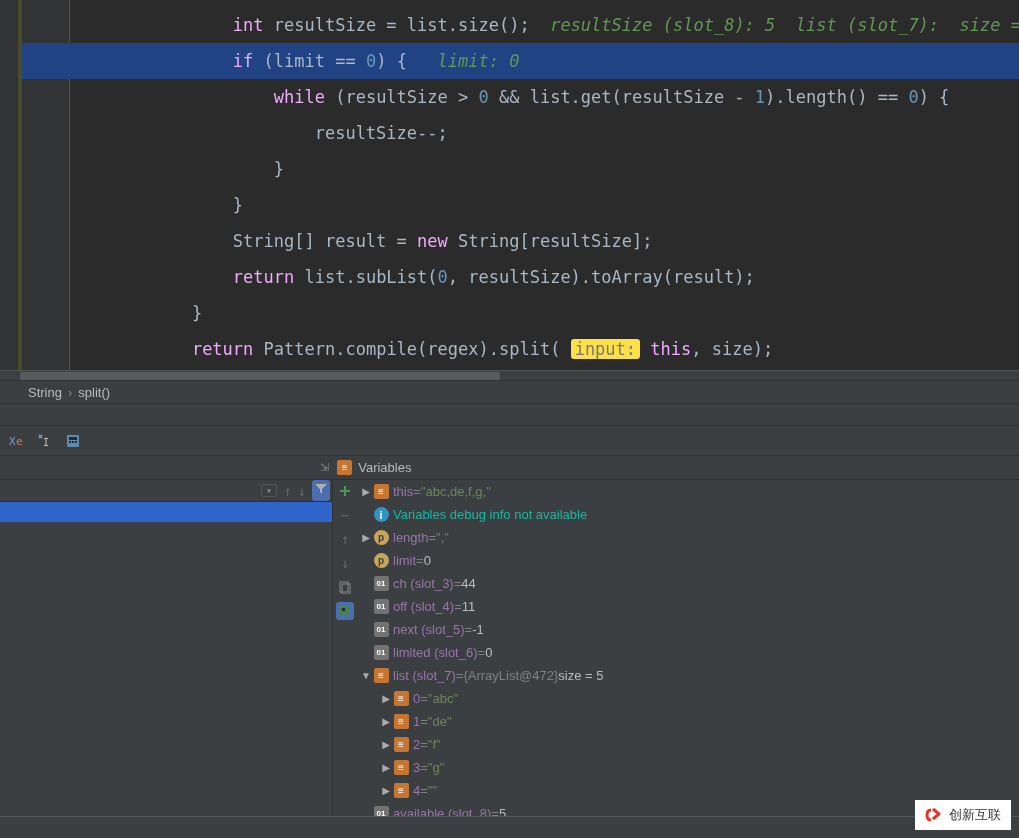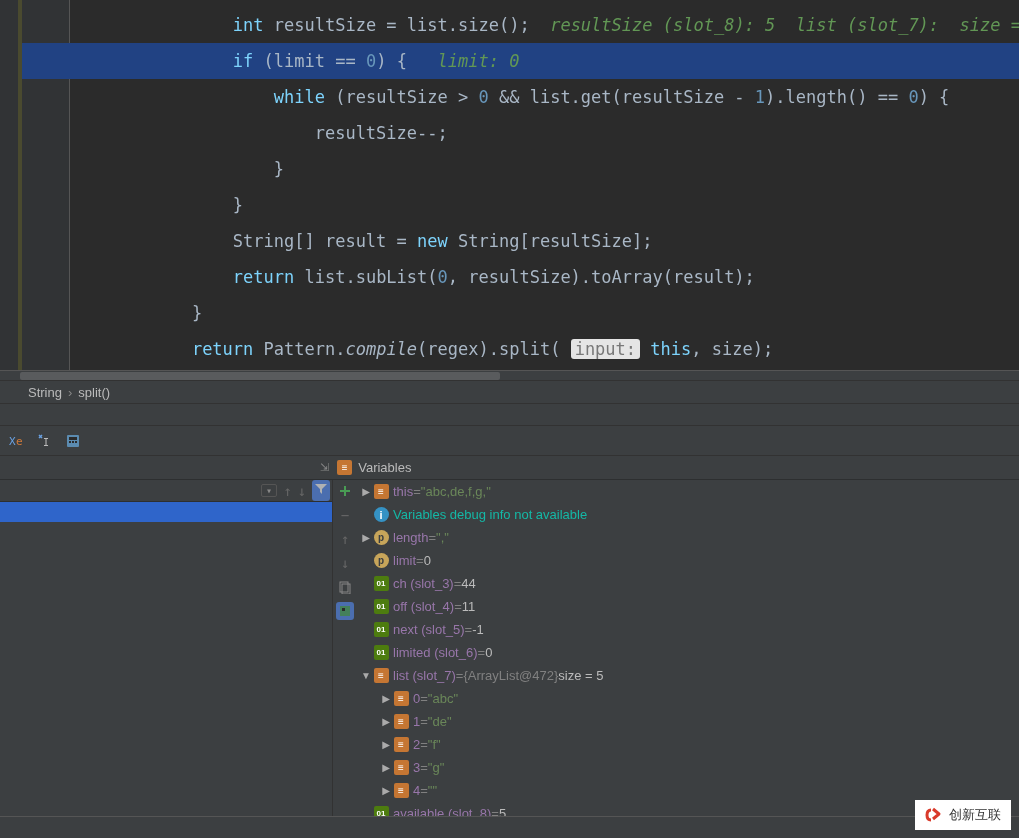--- a/index.html
+++ b/index.html
@@ -42,24 +42,24 @@
   line-height: 36px;
   padding-left: 40px;
   white-space: pre;
   font-size: 17px;
 }
 .hl-line {
   background: #214283;
   margin-left: -48px;
   padding-left: 88px;
 }
-.kw { color: #7dd3fc; }
+.kw { color: #f0abfc; }
 .num { color: #6897bb; }
-.inlay { color: #787878; background: #e5e5e5; padding: 0 4px; border-radius: 3px; font-style: normal; }
-.italic-m { font-style: italic; }
+.inlay { color: #787878; background: #fde047; padding: 0 4px; border-radius: 3px; font-style: normal; }
+.italic-m { }
 .running-hint { color: #629755; font-style: italic; }
 
 .hscroll {
   height: 10px;
   background: #3c3f41;
   border-top: 1px solid #555;
 }
 .hscroll-thumb {
   height: 8px;
   width: 480px;
@@ -209,21 +209,21 @@
   display: inline-flex; align-items: center; justify-content: center;
 }
 .icon-info {
   width: 15px; height: 15px; border-radius: 50%;
   background: #3592c4; color: white;
   font-size: 11px; font-weight: bold;
   display: inline-flex; align-items: center; justify-content: center;
 }
 .icon-01 {
   width: 15px; height: 15px; border-radius: 2px;
-  background: #4d7c0f; color: white;
+  background: #737373; color: white;
   font-size: 8px; font-weight: bold;
   display: inline-flex; align-items: center; justify-content: center;
 }
 .icon-eq {
   width: 15px; height: 15px; border-radius: 2px;
   background: #c57633; color: white;
   font-size: 10px; font-weight: bold;
   display: inline-flex; align-items: center; justify-content: center;
 }
 

